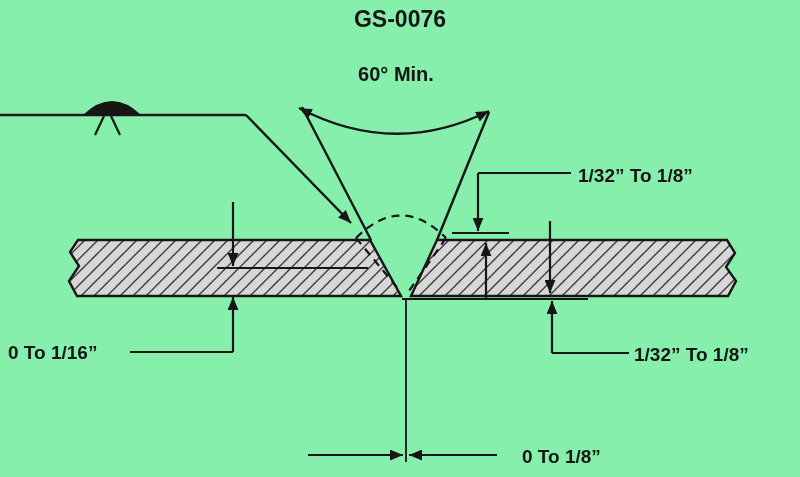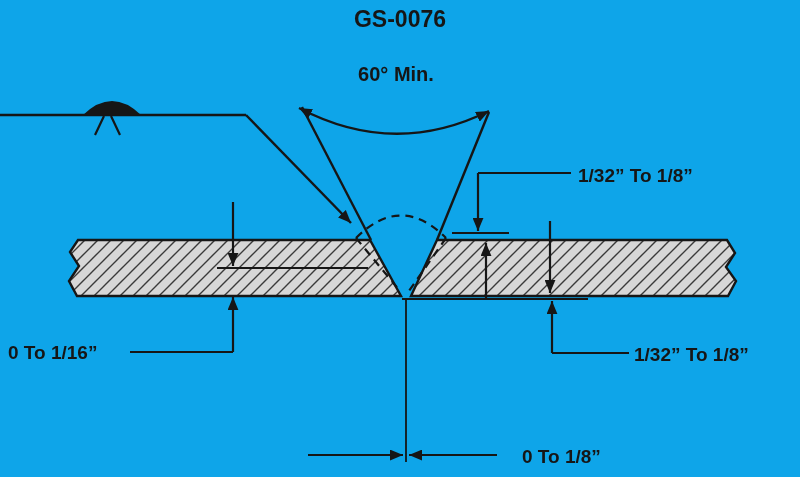--- a/index.html
+++ b/index.html
@@ -1,20 +1,20 @@
 <!DOCTYPE html>
 <html><head>
 <meta charset="utf-8">
 <style>
   html, body { margin: 0; padding: 0; background: #ffffff; }
   .canvas {
     position: relative;
     width: 800px;
     height: 477px;
-    background: #0ea5e9;
+    background: #86efac;
     overflow: hidden;
     font-family: "Liberation Sans", sans-serif;
   }
   svg text {
     font-family: "Liberation Sans", sans-serif;
     font-weight: 700;
     fill: #161616;
   }
   .t-title  { font-size: 23px; }
   .t-label  { font-size: 19px; }

